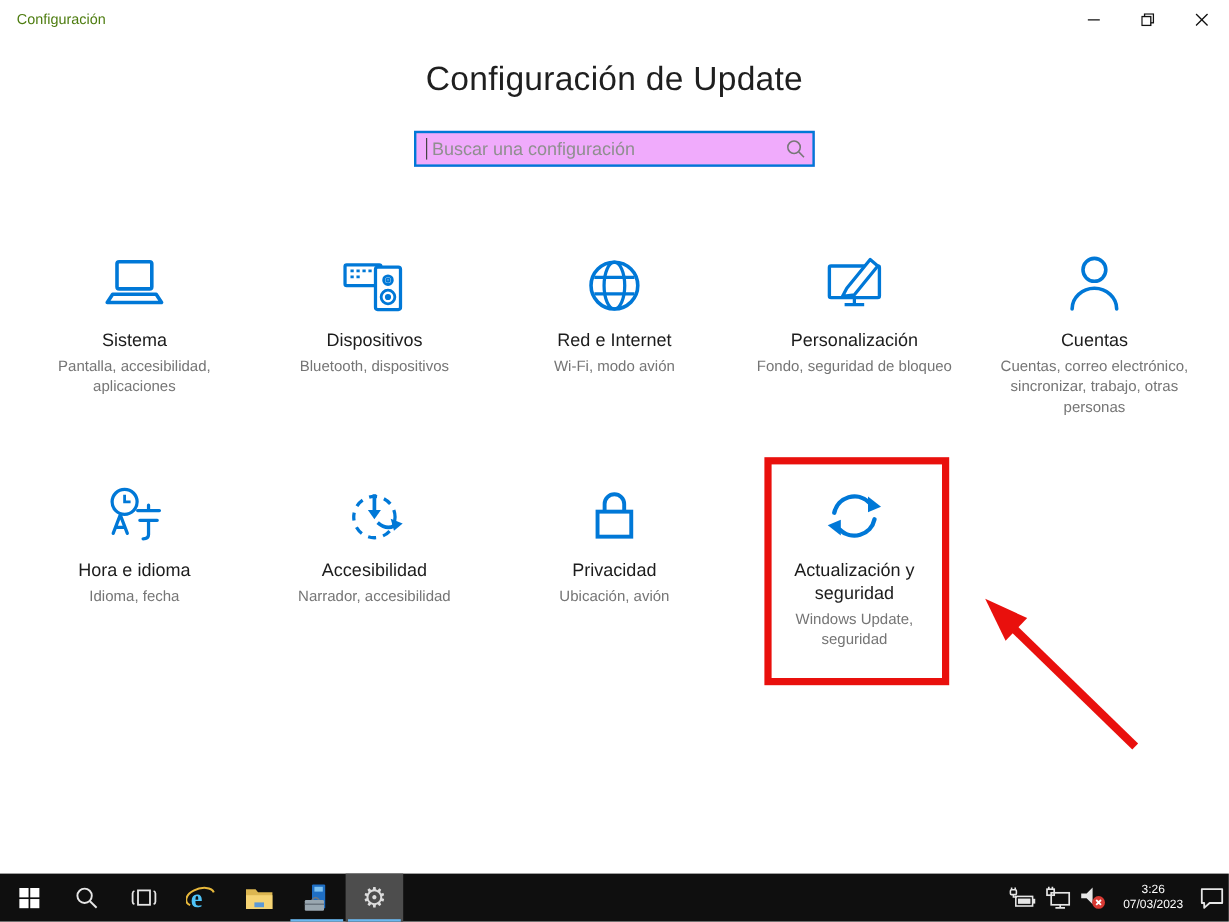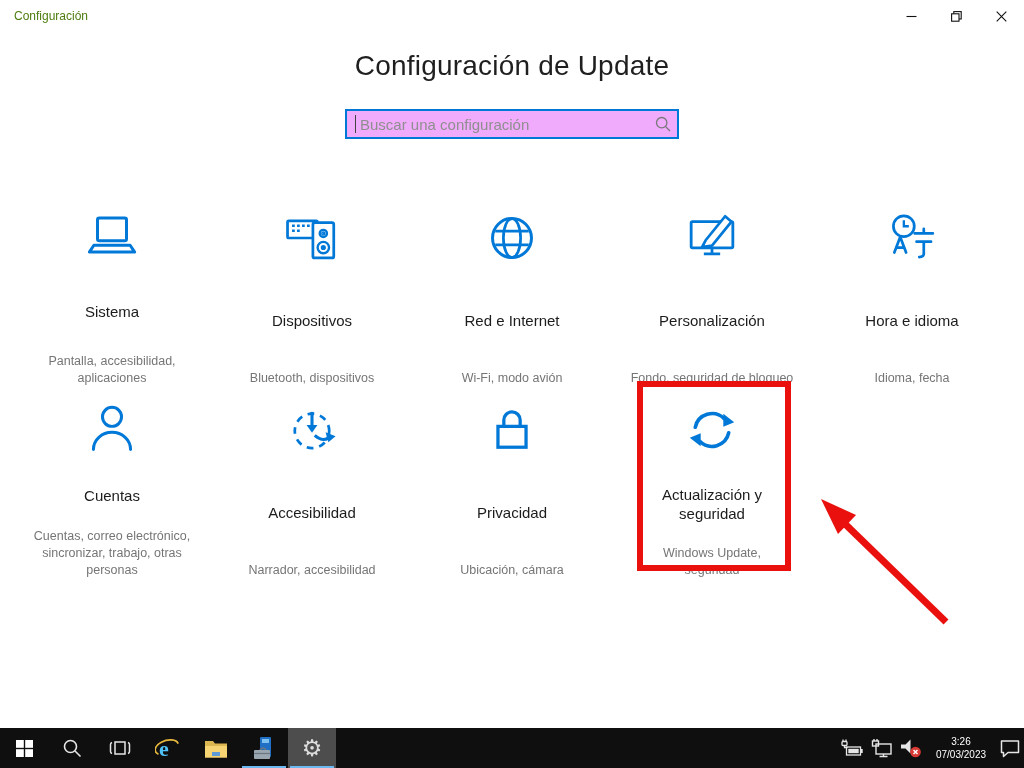--- a/index.html
+++ b/index.html
@@ -23,21 +23,21 @@
   .caret { width:1px; height:18px; background:#444; margin-left:8px; }
   .search-box input { flex:1; border:none; outline:none; font-size:15px; color:#222;
     padding:0 4px; font-family:"Liberation Sans",sans-serif; background:transparent; }
   .search-box input::placeholder { color:#8f8f8f; opacity:1; }
   .search-glyph { width:28px; display:flex; justify-content:center; }
 
   
   .tiles { position:absolute; left:12px; top:195px; width:1000px; display:grid;
     grid-template-columns:repeat(5,200px); grid-auto-rows:192px; }
   .tile { display:flex; flex-direction:column; align-items:center; text-align:center;
-    padding-top:14px; cursor:default;justify-content:space-between; }
+    padding-top:14px; cursor:default; }
   .tile svg.cat { width:58px; height:58px; stroke:var(--accent); fill:none;
     stroke-width:3.3; flex:0 0 auto; }
   .tile .label { margin-top:7px; font-size:15px; color:#1c1c1c; line-height:19px; max-width:150px; }
   .tile .sub { margin-top:4px; font-size:12.5px; color:#757575; line-height:17px; max-width:180px; }
   .tile.narrow .sub { max-width:132px; }
 
   
   .highlight-box { position:absolute; left:637px; top:381px; width:154px; height:190px;
     border:6px solid var(--highlight); pointer-events:none; }
   .arrow-overlay { position:absolute; left:0; top:0; width:1024px; height:768px;
@@ -135,57 +135,57 @@
         <rect x="9" y="14" width="46" height="29" rx="1.5" stroke-width="3.1"></rect>
         <path d="M32 43 v5 M23 49.5 h18" stroke-width="3"></path>
         <polygon points="21,42 25,34.5 46.5,8 53.5,14 32,40.5" fill="#fff" stroke-width="3" stroke-linejoin="round"></polygon>
       </svg>
       <div class="label">Personalización</div>
       <div class="sub">Fondo, seguridad de bloqueo</div>
     </div>
 
     <div class="tile">
       <svg class="cat" viewBox="0 0 64 64">
+        <circle cx="32" cy="17.5" r="10.5"></circle>
+        <path d="M11.5 53.5 a20.5 19 0 0 1 41 0" stroke-linecap="round"></path>
+      </svg>
+      <div class="label">Cuentas</div>
+      <div class="sub">Cuentas, correo electrónico, sincronizar, trabajo, otras personas</div>
+    </div>
+
+    <div class="tile">
+      <svg class="cat" viewBox="0 0 64 64">
         <circle cx="23" cy="19" r="11.5" stroke-width="3"></circle>
         <path d="M23 12.5 V19 H28.5" stroke-width="2.6"></path>
         <path d="M12.5 48 L19 31 L25.5 48 M14.8 42.5 h8.4" stroke-width="3" stroke-linecap="round" stroke-linejoin="round"></path>
         <path d="M35 27 h20 M45 27 v-5 M37 36 h16 M45 36 v13 q0 4 -5 4" stroke-width="3" stroke-linecap="round"></path>
       </svg>
       <div class="label">Hora e idioma</div>
       <div class="sub">Idioma, fecha</div>
-    </div>
-
-    <div class="tile">
-      <svg class="cat" viewBox="0 0 64 64">
-        <circle cx="32" cy="17.5" r="10.5"></circle>
-        <path d="M11.5 53.5 a20.5 19 0 0 1 41 0" stroke-linecap="round"></path>
-      </svg>
-      <div class="label">Cuentas</div>
-      <div class="sub">Cuentas, correo electrónico, sincronizar, trabajo, otras personas</div>
     </div>
 
     <div class="tile">
       <svg class="cat" viewBox="0 0 64 64">
         <circle cx="32" cy="33" r="19" stroke-width="3" stroke-dasharray="7.5 6.5"></circle>
         <path d="M32 12 V27" stroke-width="3.4"></path>
         <polygon points="32,35 26,26.5 38,26.5" fill="#0078d7" stroke="none"></polygon>
         <path d="M35 38 q8 7 15 3" stroke-width="3.4"></path>
         <polygon points="58,39 47,34.5 50,45.5" fill="#0078d7" stroke="none"></polygon>
       </svg>
       <div class="label">Accesibilidad</div>
       <div class="sub">Narrador, accesibilidad</div>
     </div>
 
     <div class="tile">
       <svg class="cat" viewBox="0 0 64 64">
         <path d="M23 28 v-7 a9 9 0 0 1 18 0 v7" stroke-width="3.6"></path>
         <rect x="16.5" y="28" width="31" height="23" stroke-width="3.6"></rect>
       </svg>
       <div class="label">Privacidad</div>
-      <div class="sub">Ubicación, cámara</div>
+      <div class="sub">Ubicación, avión</div>
     </div>
 
     <div class="tile narrow">
       <svg class="cat" viewBox="0 0 64 64">
         <path d="M13.5 29 a19 19 0 0 1 32 -9.5" stroke-width="4" stroke-linecap="round"></path>
         <polygon points="56.5,23.5 44.5,14 44.5,28.5" fill="#0078d7" stroke="none"></polygon>
         <path d="M50.5 35 a19 19 0 0 1 -32 9.5" stroke-width="4" stroke-linecap="round"></path>
         <polygon points="7.5,40.5 19.5,50 19.5,35.5" fill="#0078d7" stroke="none"></polygon>
       </svg>
       <div class="label">Actualización y seguridad</div>

